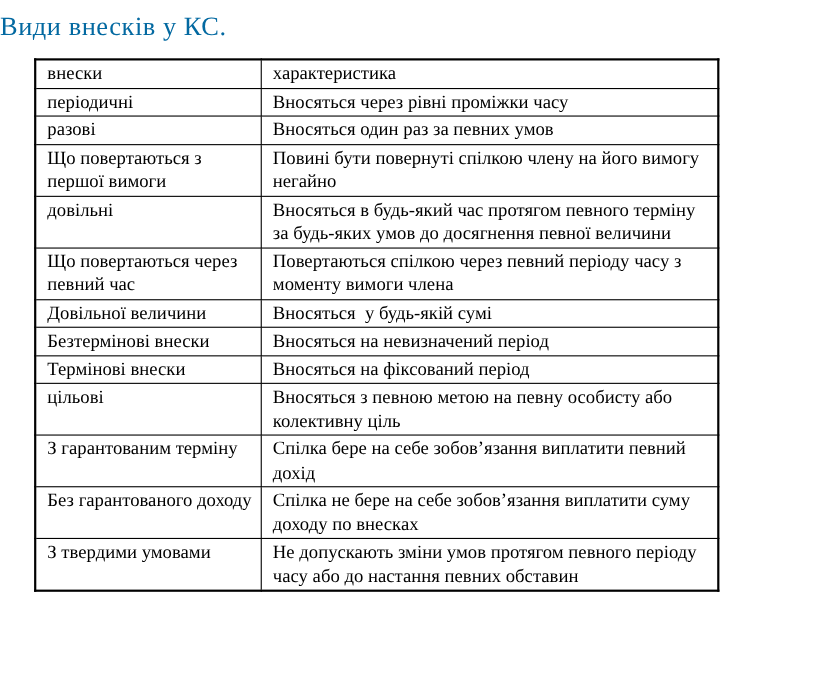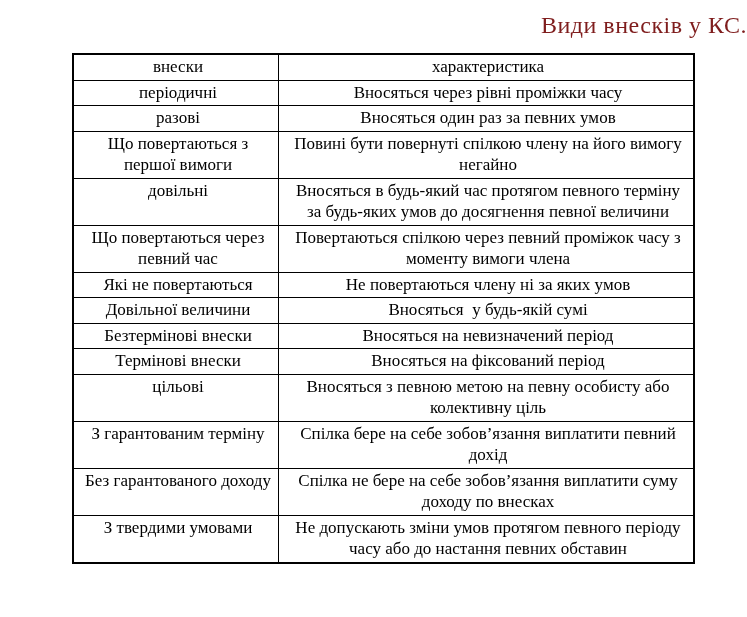--- a/index.html
+++ b/index.html
@@ -8,35 +8,34 @@
     background: #ffffff;
   }
   body {
     width: 747px;
     height: 617px;
     font-family: "Liberation Serif", "DejaVu Serif", serif;
     color: #000000;
     overflow: hidden;
   }
   .page-title {
-    text-align: right;
+    text-align: left;
     font-size: 24px;
     line-height: 28px;
     padding-top: 11px;
     margin: 0 0 14px 0;
     letter-spacing: 0.5px;
-    color: #7f1d1d;
+    color: #0369a1;
   }
   table.kc-table {
     border-collapse: collapse;
-    margin-left: 72px;
+    margin-left: 31px;
     width: 616px;
     table-layout: fixed;
     border: 2px solid #000000;
-    text-align: center;
   }
   table.kc-table td {
     border: 1.5px solid #000000;
     font-size: 17px;
     line-height: 21.5px;
     padding: 1px 6px 2px 10px;
     vertical-align: top;
     white-space: pre-wrap;
     overflow-wrap: break-word;
   }
@@ -66,25 +65,21 @@
     <tr>
       <td class="col-type">Що повертаються з першої вимоги</td>
       <td class="col-desc">Повині бути повернуті спілкою члену на його вимогу негайно</td>
     </tr>
     <tr>
       <td class="col-type">довільні</td>
       <td class="col-desc">Вносяться в будь-який час протягом певного терміну за будь-яких умов до досягнення певної величини</td>
     </tr>
     <tr>
       <td class="col-type">Що повертаються через певний час</td>
-      <td class="col-desc">Повертаються спілкою через певний проміжок часу з моменту вимоги члена</td>
-    </tr>
-    <tr>
-      <td class="col-type">Які не повертаються</td>
-      <td class="col-desc">Не повертаються члену ні за яких умов</td>
+      <td class="col-desc">Повертаються спілкою через певний періоду часу з моменту вимоги члена</td>
     </tr>
     <tr>
       <td class="col-type">Довільної величини</td>
       <td class="col-desc">Вносяться  у будь-якій сумі</td>
     </tr>
     <tr>
       <td class="col-type">Безтермінові внески</td>
       <td class="col-desc">Вносяться на невизначений період</td>
     </tr>
     <tr>

